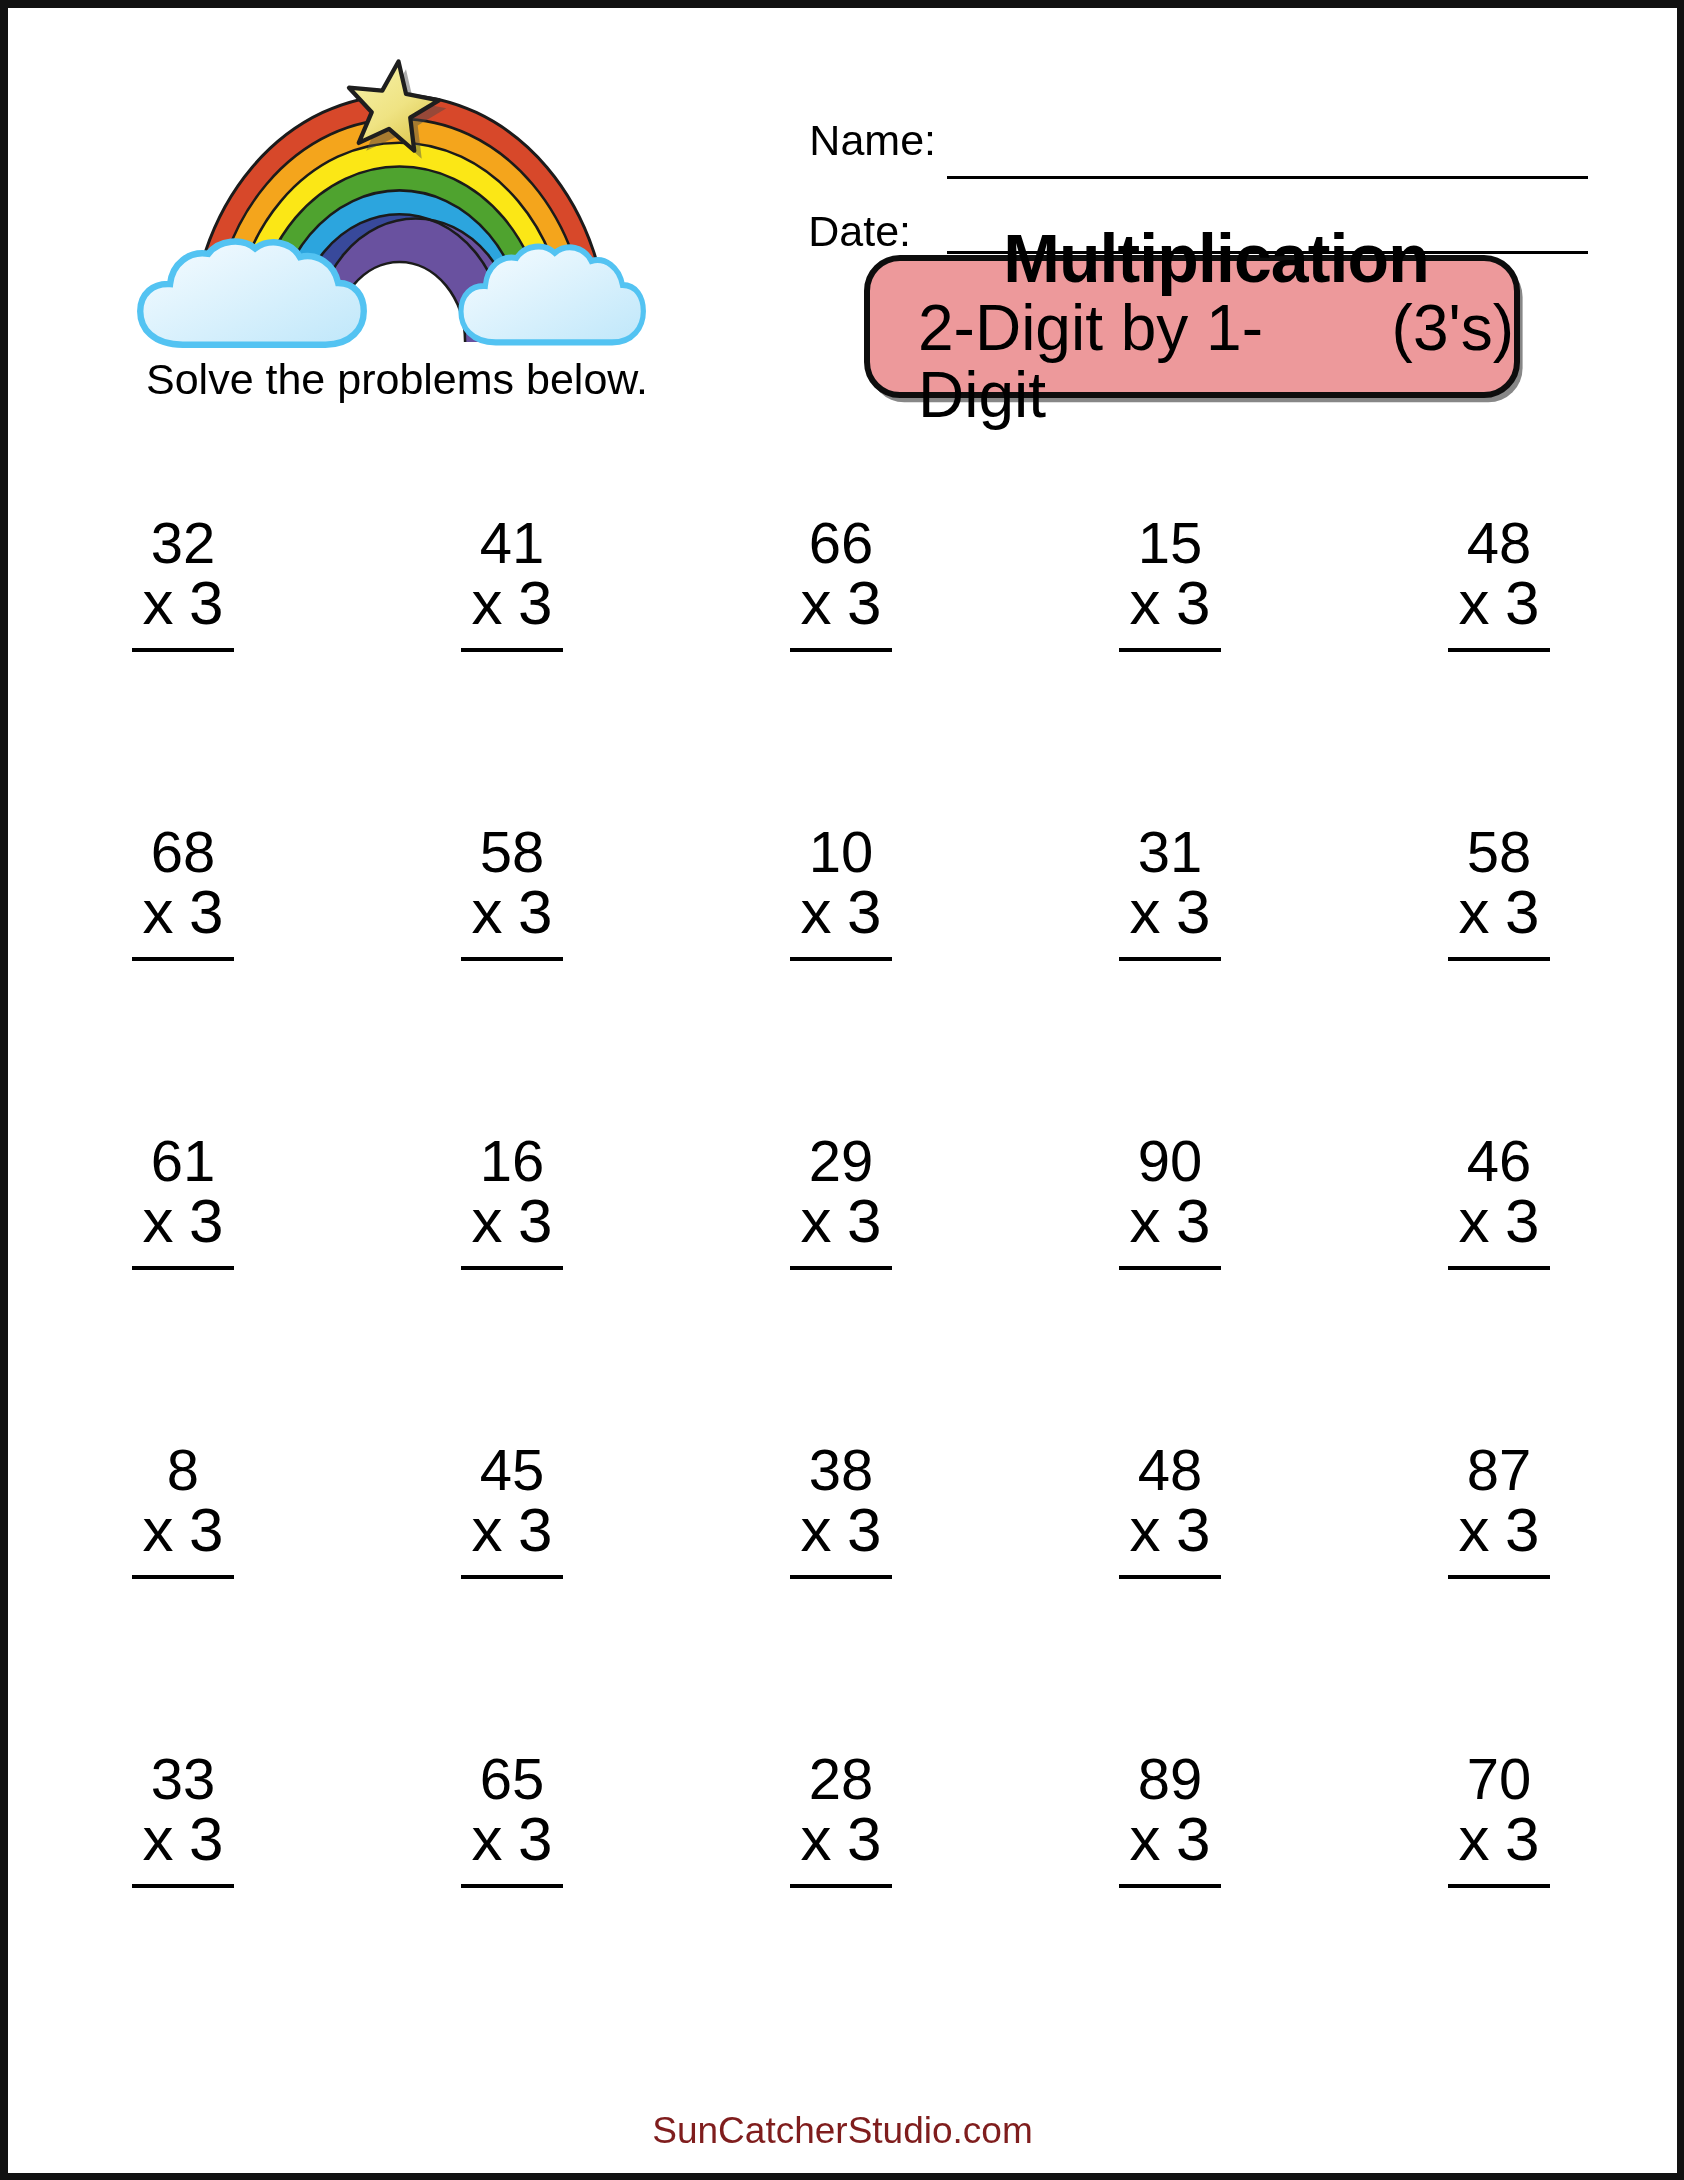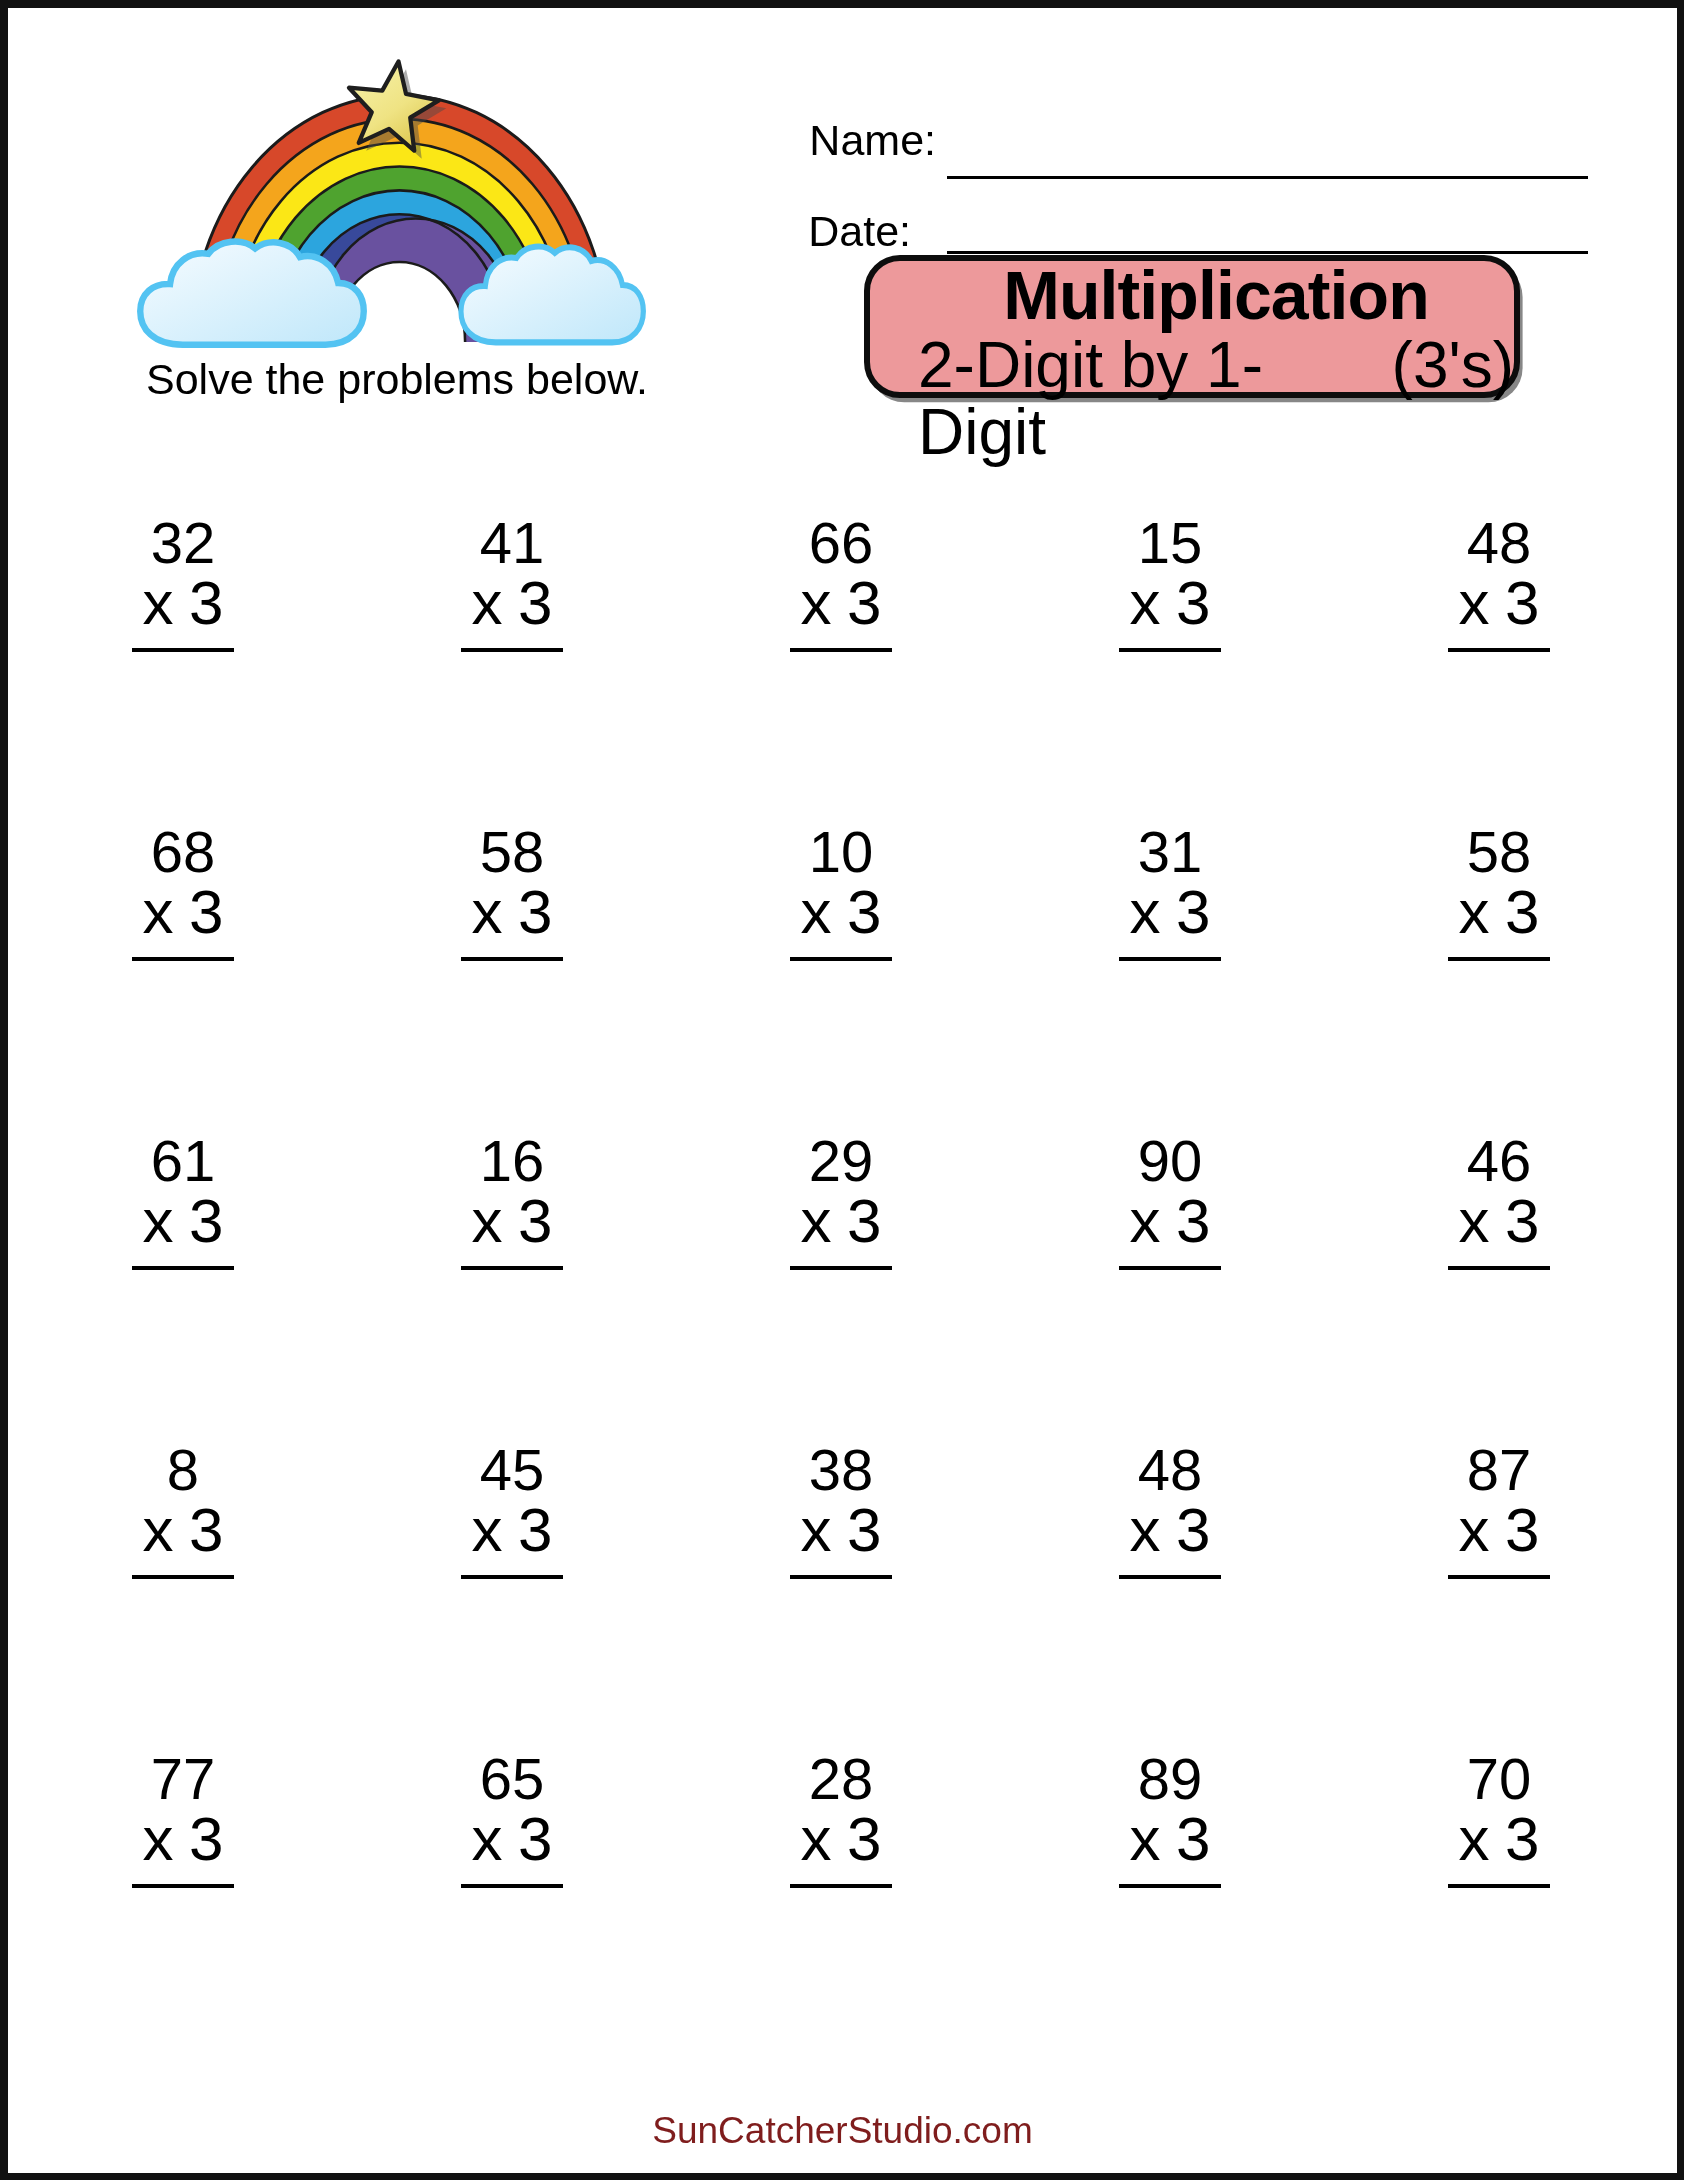--- a/index.html
+++ b/index.html
@@ -25,21 +25,21 @@
     border-bottom:3.4px solid #000;
   }
   .line-name{top:168px;}
   .line-date{top:243px;}
   
   .badge{
     position:absolute;left:856px;top:247px;width:656px;height:143px;
     box-sizing:border-box;border:6.8px solid #0d0d0d;border-radius:36px;
     background:#ED999B;
     box-shadow:4.3px 6px 0 -1.7px rgba(70,70,70,.65);
-    display:flex;flex-direction:column;align-items:center;justify-content:space-between;padding-left:48px;
+    display:flex;flex-direction:column;align-items:center;justify-content:center;padding-left:48px;
   }
   .badge-title{font-size:68px;font-weight:bold;line-height:1.02;letter-spacing:-0.9px;}
   .badge-subrow{display:flex;gap:36px;align-items:baseline;margin-top:1.7px;}
   .badge-sub{font-size:64px;line-height:1.05;}
   
   .caption{position:absolute;left:138px;top:348px;font-size:43px;line-height:1.1;}
   
   .art{position:absolute;left:102px;top:34px;width:545px;height:307px;}
   
   .grid{
@@ -218,21 +218,21 @@
         <div class="num">48</div>
         <div class="mul"><span class="op">x</span><span>3</span></div>
         <div class="ans-line"></div>
       </div>
       <div class="problem">
         <div class="num">87</div>
         <div class="mul"><span class="op">x</span><span>3</span></div>
         <div class="ans-line"></div>
       </div>
       <div class="problem">
-        <div class="num">77</div>
+        <div class="num">33</div>
         <div class="mul"><span class="op">x</span><span>3</span></div>
         <div class="ans-line"></div>
       </div>
       <div class="problem">
         <div class="num">65</div>
         <div class="mul"><span class="op">x</span><span>3</span></div>
         <div class="ans-line"></div>
       </div>
       <div class="problem">
         <div class="num">28</div>

